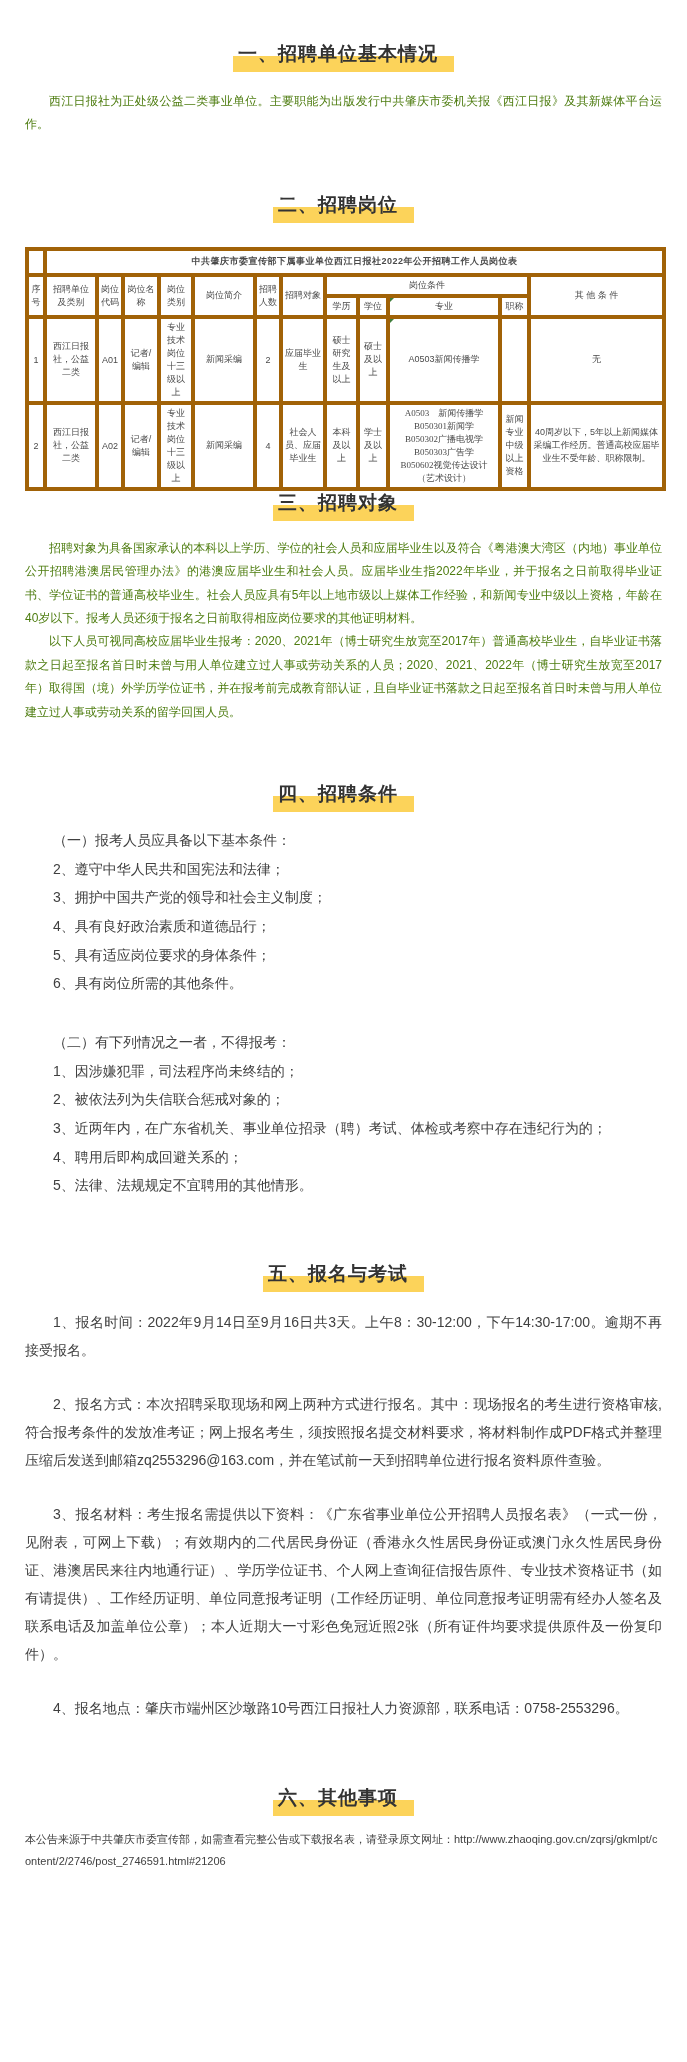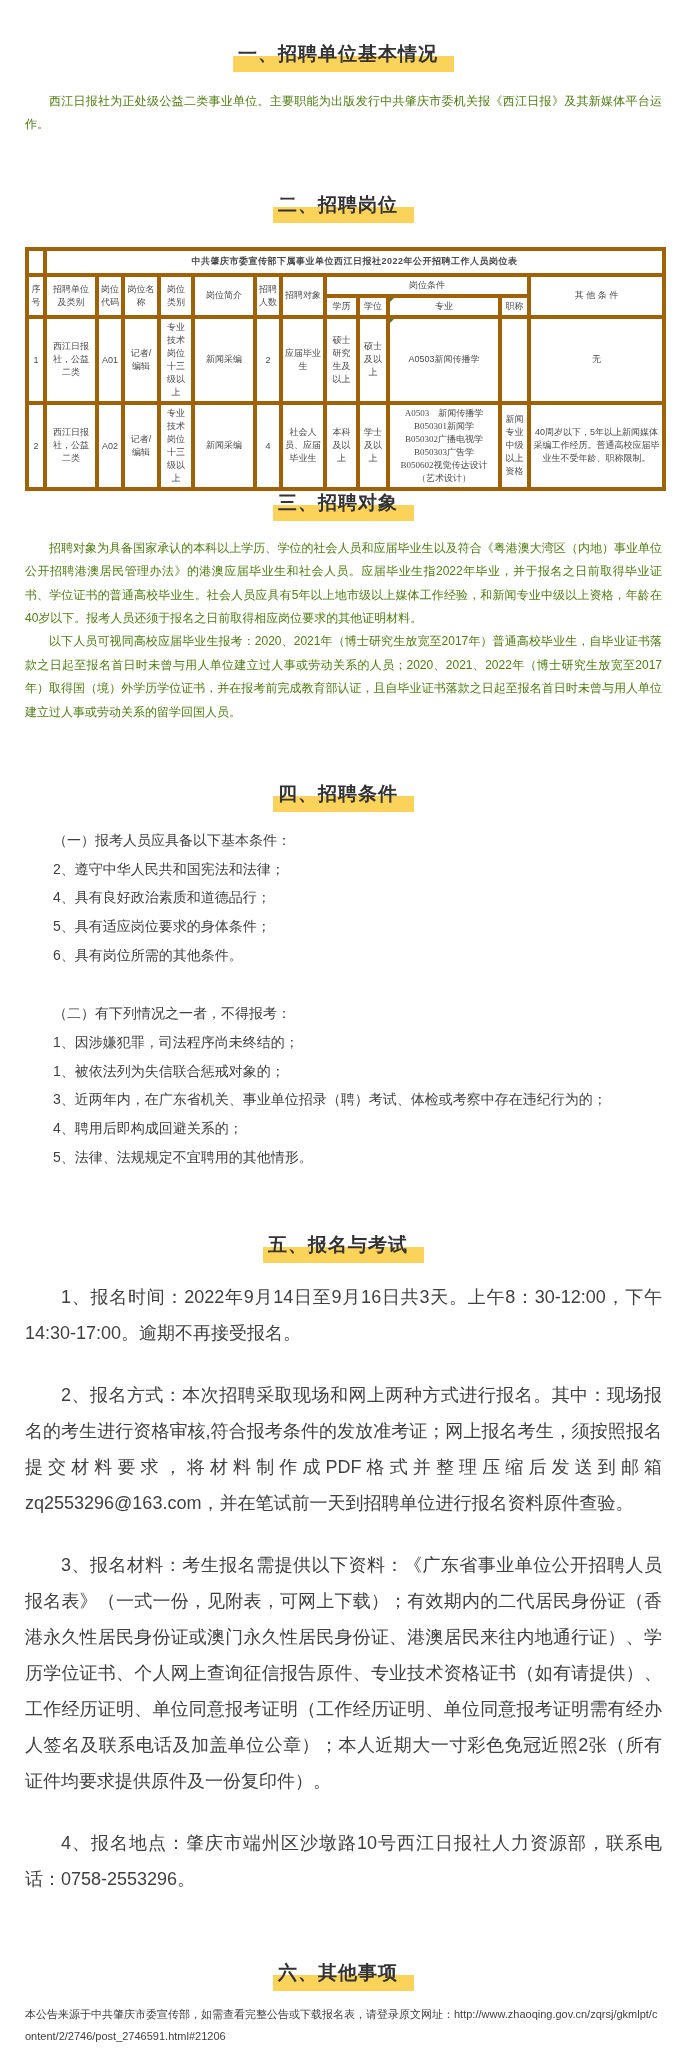--- a/index.html
+++ b/index.html
@@ -50,21 +50,21 @@
   td.left { text-align:left; padding-left:4px; padding-right:3px; }
   td.pre { white-space:pre-line;font-family:Liberation Serif, serif; }
   td.excel-flag::before {
     content:""; position:absolute; left:0; top:0;
     border-top:4px solid #3f7d3a; border-right:4px solid transparent;
   }
 
   
   .line { font-size:14px; line-height:2.05; text-indent:2em; text-align:justify; }
   .gap { height:30px; }
-  .item { font-size:18px; line-height:2.0; text-indent:2em; text-align:justify; margin-bottom:26px; }
+  .item { font-size:14px; line-height:2.0; text-indent:2em; text-align:justify; margin-bottom:26px; }
   .item:last-child { margin-bottom:0; }
 
   .mt-s2 { margin-top:56px; }
   .mt-s3 { }
   .mt-s3body { margin-top:16px; }
   .mt-s4 { margin-top:58px; }
   .mt-s4body { margin-top:14px; }
   .mt-s5 { margin-top:62px; }
   .mt-s5body { margin-top:16px; }
   .mt-s6 { margin-top:64px; }
@@ -180,27 +180,28 @@
   </div>
 
   <div class="mt-s4">
     <div class="sec-heading">
       <span class="hl">四、招聘条件</span>
       <div class="rule"></div>
     </div>
     <div class="mt-s4body">
       <p class="line">（一）报考人员应具备以下基本条件：</p>
       <p class="line">2、遵守中华人民共和国宪法和法律；</p>
+      <p class="line">3、拥护中国共产党的领导和社会主义制度；</p>
       <p class="line">4、具有良好政治素质和道德品行；</p>
       <p class="line">5、具有适应岗位要求的身体条件；</p>
       <p class="line">6、具有岗位所需的其他条件。</p>
       <div class="gap"></div>
       <p class="line">（二）有下列情况之一者，不得报考：</p>
       <p class="line">1、因涉嫌犯罪，司法程序尚未终结的；</p>
-      <p class="line">1、被依法列为失信联合惩戒对象的；</p>
+      <p class="line">2、被依法列为失信联合惩戒对象的；</p>
       <p class="line">3、近两年内，在广东省机关、事业单位招录（聘）考试、体检或考察中存在违纪行为的；</p>
       <p class="line">4、聘用后即构成回避关系的；</p>
       <p class="line">5、法律、法规规定不宜聘用的其他情形。</p>
     </div>
   </div>
 
   <div class="mt-s5">
     <div class="sec-heading">
       <span class="hl">五、报名与考试</span>
       <div class="rule"></div>

